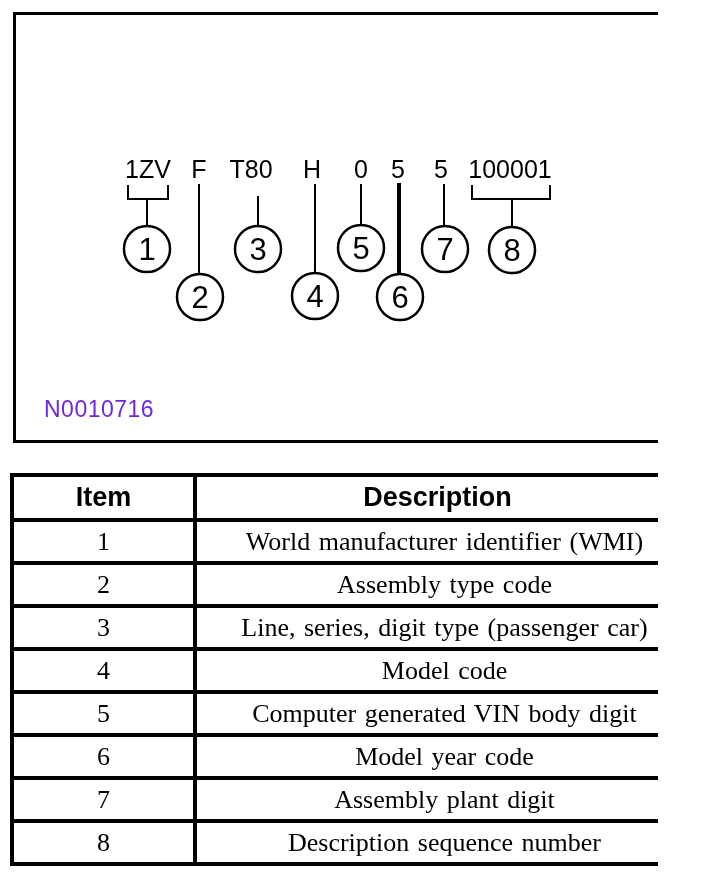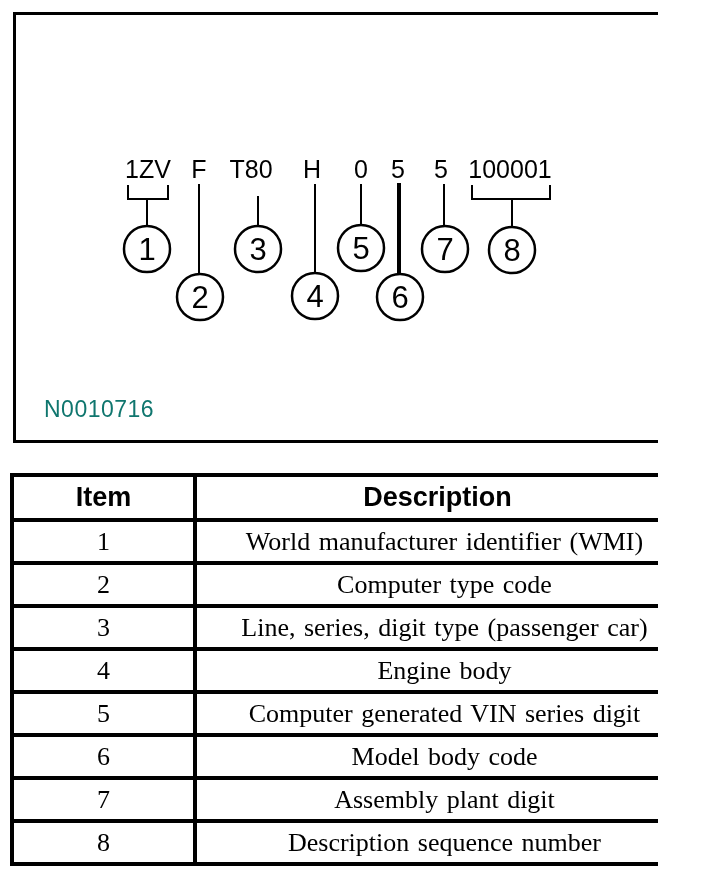--- a/index.html
+++ b/index.html
@@ -40,21 +40,21 @@
     font-family: "Liberation Sans", sans-serif;
     font-size: 31px;
     fill: #000;
   }
   #figure-ref {
     position: absolute;
     left: 44px;
     top: 396px;
     font-family: "Liberation Sans", sans-serif;
     font-size: 23px;
-    color: #0f766e;
+    color: #6d28d9;
     letter-spacing: 0.5px;
   }
   
   #vin-table {
     position: absolute;
     left: 10px;
     top: 473px;
     width: 668px;
     border-collapse: collapse;
     table-layout: fixed;
@@ -142,37 +142,37 @@
         <th>Description</th>
       </tr>
     </thead>
     <tbody id="vin-table-body">
         <tr>
           <td class="cell-item">1</td>
           <td class="cell-desc">World manufacturer identifier (WMI)</td>
         </tr>
         <tr>
           <td class="cell-item">2</td>
-          <td class="cell-desc">Computer type code</td>
+          <td class="cell-desc">Assembly type code</td>
         </tr>
         <tr>
           <td class="cell-item">3</td>
           <td class="cell-desc">Line, series, digit type (passenger car)</td>
         </tr>
         <tr>
           <td class="cell-item">4</td>
-          <td class="cell-desc">Engine body</td>
+          <td class="cell-desc">Model code</td>
         </tr>
         <tr>
           <td class="cell-item">5</td>
-          <td class="cell-desc">Computer generated VIN series digit</td>
+          <td class="cell-desc">Computer generated VIN body digit</td>
         </tr>
         <tr>
           <td class="cell-item">6</td>
-          <td class="cell-desc">Model body code</td>
+          <td class="cell-desc">Model year code</td>
         </tr>
         <tr>
           <td class="cell-item">7</td>
           <td class="cell-desc">Assembly plant digit</td>
         </tr>
         <tr>
           <td class="cell-item">8</td>
           <td class="cell-desc">Description sequence number</td>
         </tr>
       </tbody>

